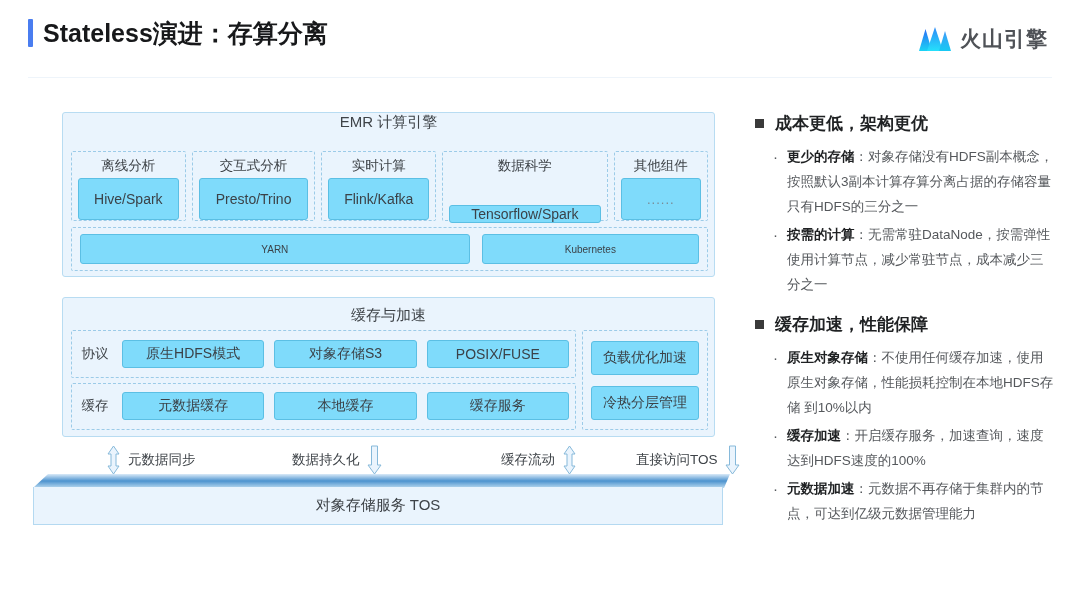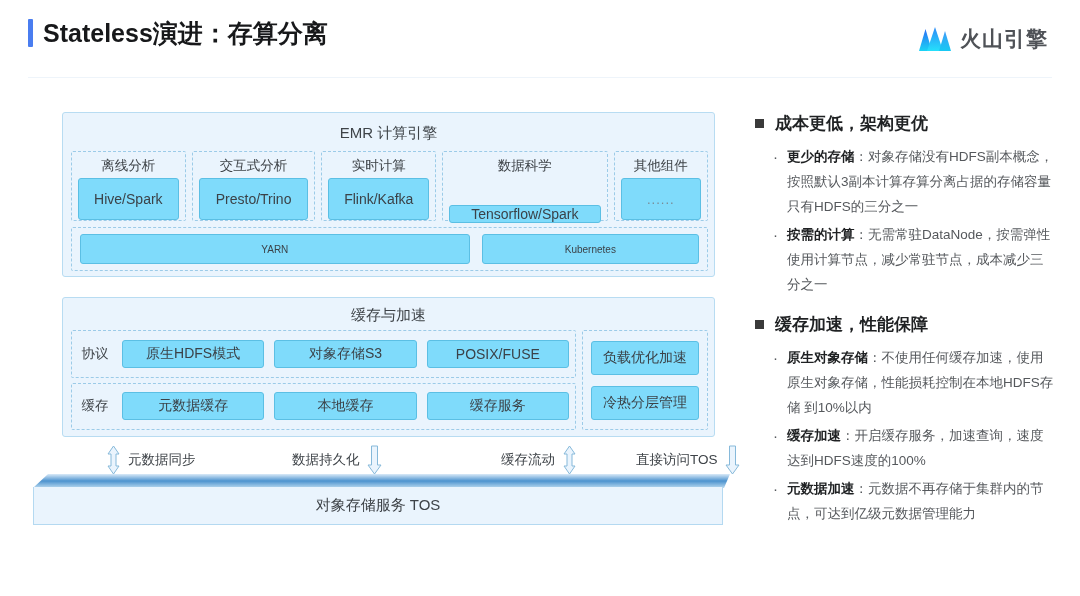--- a/index.html
+++ b/index.html
@@ -90,21 +90,21 @@
     font-size: 15px;
     color: #3e4348;
     line-height: 18px;
   }
 
   
   #emr-panel {
     left: 32px; top: 0;
     width: 653px; height: 165px;
   }
-  #emr-title { margin-top: 11px; }
+  #emr-title { }
 
   .engine-row {
     position: absolute;
     left: 8px; top: 38px;
     width: 637px; height: 70px;
     display: flex;
     gap: 6px;
   }
   .engine-group {
     border: 1px dashed #9ccbe8;

